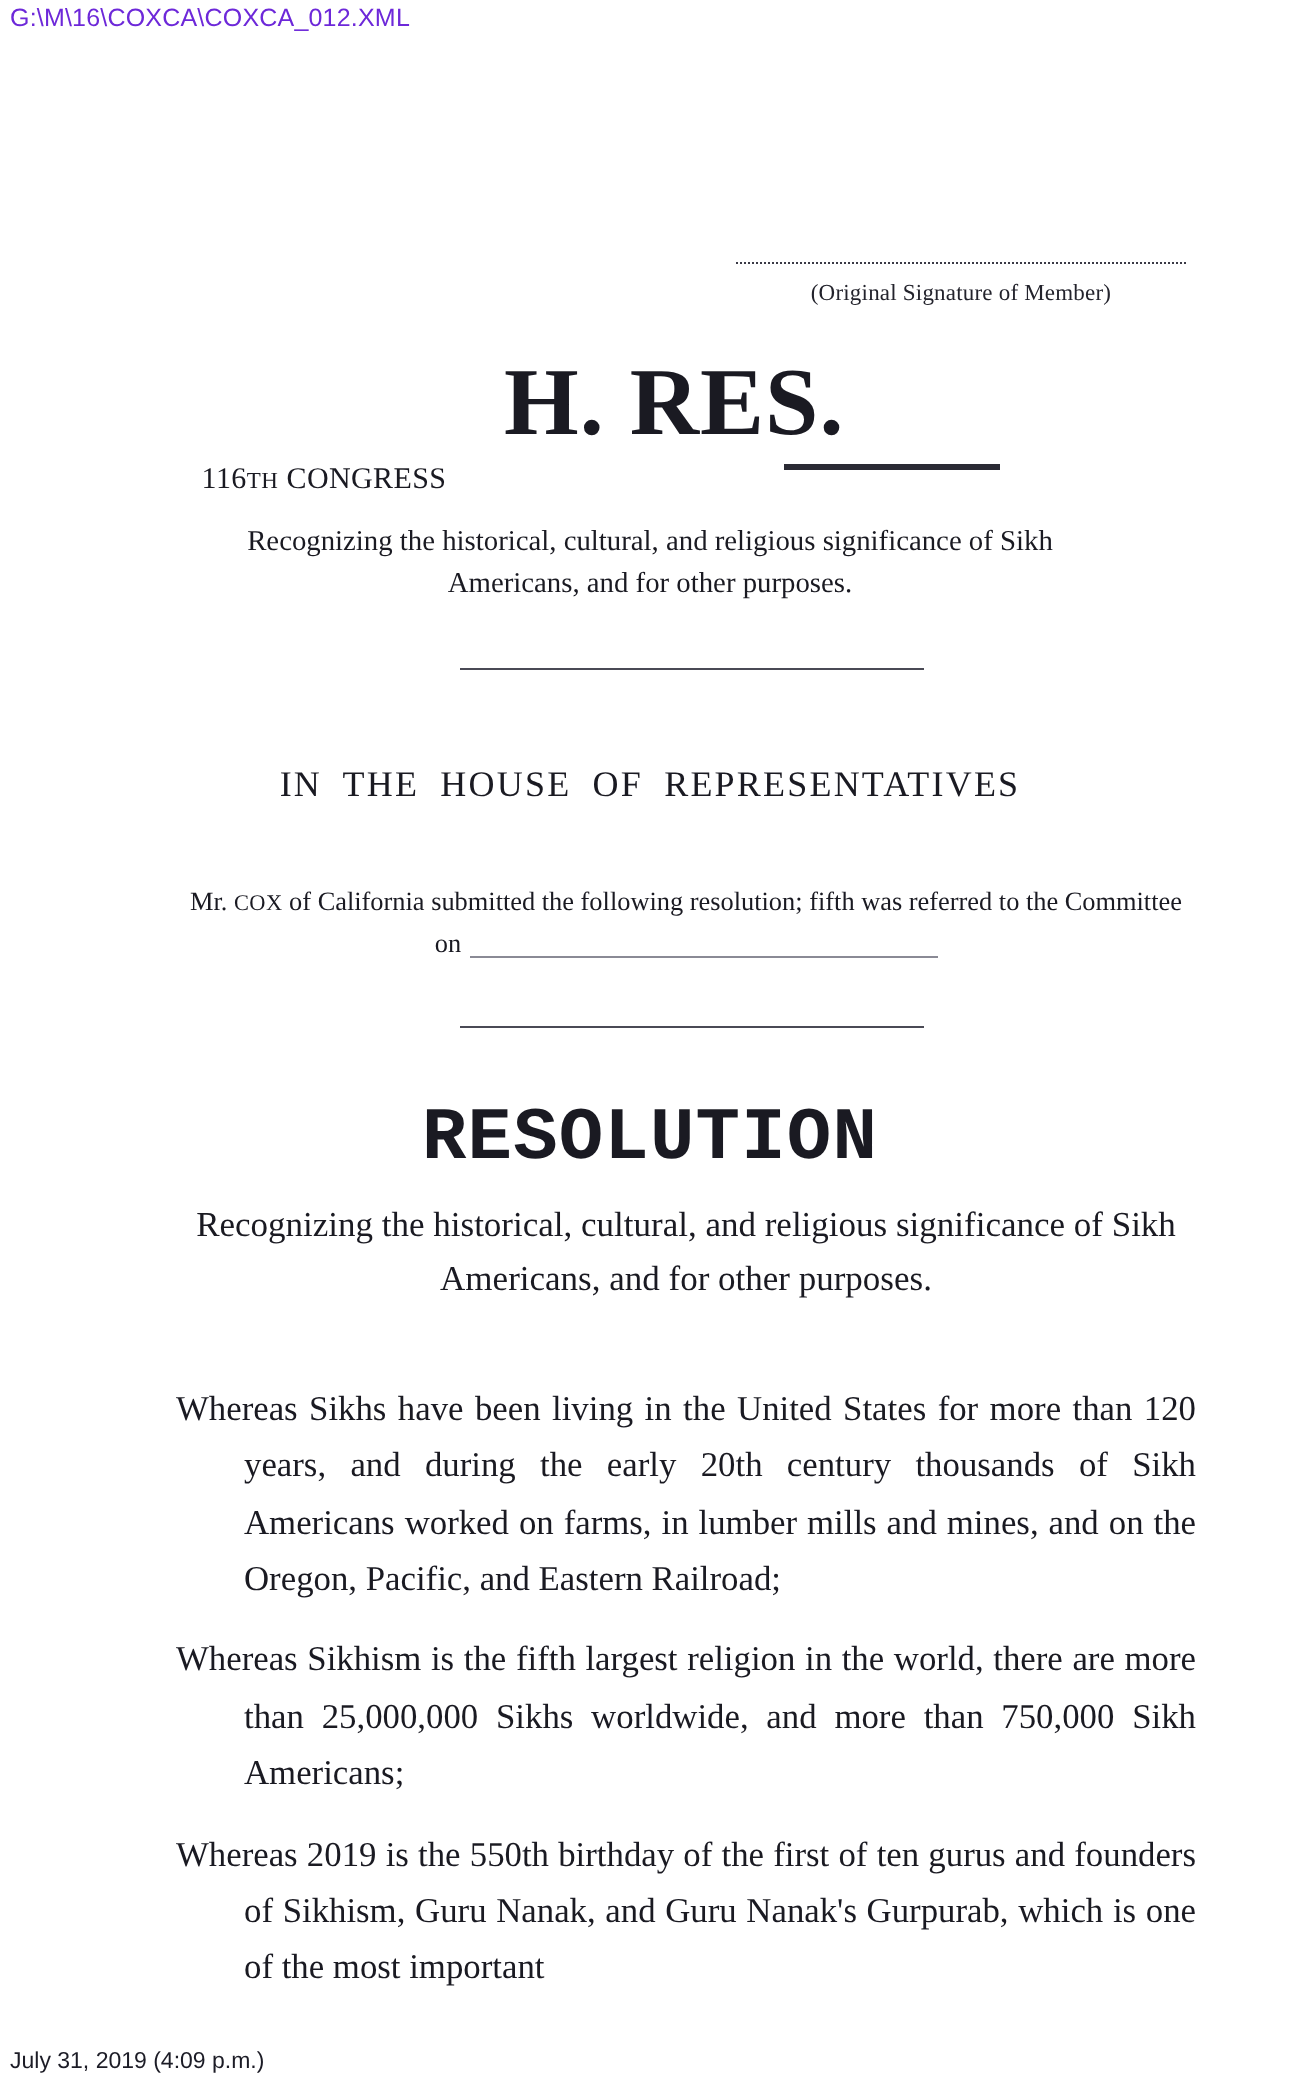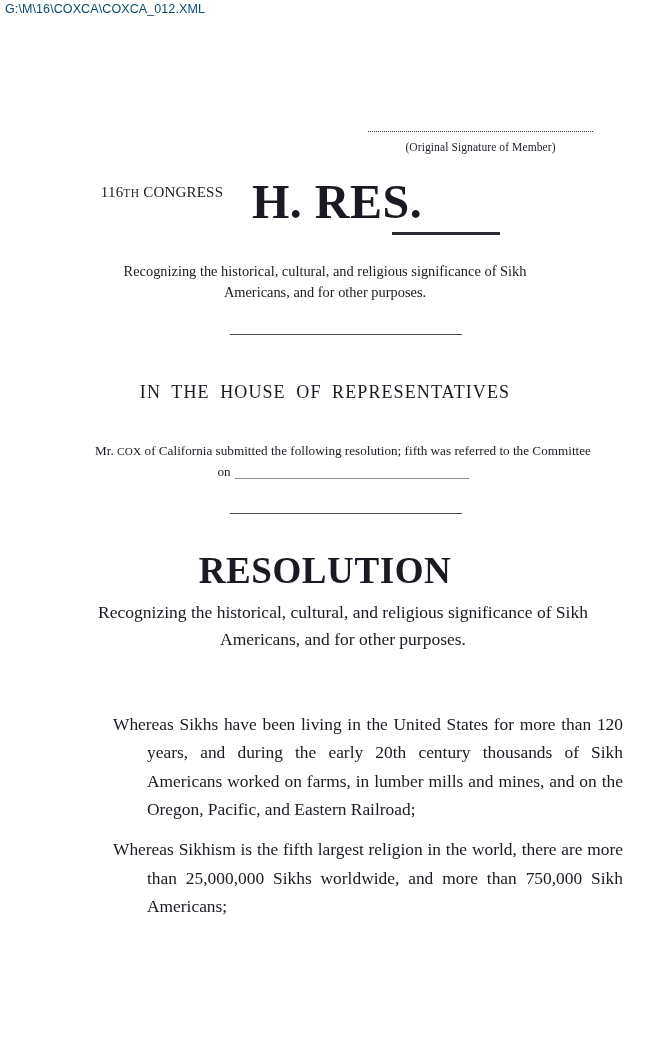--- a/index.html
+++ b/index.html
@@ -16,21 +16,21 @@
     color: #1a1a22;
   }
 
   
   .doc-path {
     position: absolute;
     left: 5px;
     top: 2px;
     font-family: "Liberation Sans", sans-serif;
     font-size: 12.5px;
-    color: #0c4a6e;
+    color: #6d28d9;
     letter-spacing: 0.1px;
     white-space: nowrap;
   }
 
   
   .page {
     position: absolute;
     left: 0;
     top: 0;
     width: 650px;
@@ -70,20 +70,21 @@
     left: 88px;
     top: 0;
     width: 148px;
     text-align: center;
     line-height: 1.25;
   }
   .congress-line {
     font-size: 15px;
     letter-spacing: 0.2px;
     white-space: nowrap;
+    margin-top: 48px;
   }
   .congress-line .sc {
     font-size: 11.5px;
     letter-spacing: 0.3px;
   }
   .hres-title {
     position: absolute;
     left: 252px;
     top: -9px;
     font-size: 48px;
@@ -163,40 +164,40 @@
   
   .res-title {
     position: absolute;
     left: 0;
     top: 549px;
     width: 650px;
     text-align: center;
     font-size: 37px;
     font-weight: bold;
     letter-spacing: 0.6px;
+    font-family: Liberation Mono, monospace;
   }
 
   
   .res-subtitle {
     position: absolute;
     left: 88px;
     top: 599px;
     width: 510px;
     text-align: center;
     font-size: 17.5px;
     line-height: 1.52;
   }
 
   
   .clauses {
     position: absolute;
     left: 88px;
-    top: 710px;
+    top: 690px;
     width: 510px;
-    margin-left: 25px;
   }
   .clause {
     font-size: 17.4px;
     line-height: 1.63;
     text-align: justify;
     text-justify: inter-word;
     padding-left: 34px;
     text-indent: -34px;
     margin-bottom: 12px;
   }
@@ -255,18 +256,20 @@
 
   <div class="rule-2"></div>
 
   <div class="res-title">RESOLUTION</div>
 
   <div class="res-subtitle">Recognizing the historical, cultural, and religious significance of Sikh Americans, and for other purposes.</div>
 
   <div class="clauses">
     <div class="clause">Whereas Sikhs have been living in the United States for more than 120 years, and during the early 20th century thousands of Sikh Americans worked on farms, in lumber mills and mines, and on the Oregon, Pacific, and Eastern Railroad;</div>
     <div class="clause">Whereas Sikhism is the fifth largest religion in the world, there are more than 25,000,000 Sikhs worldwide, and more than 750,000 Sikh Americans;</div>
+    <div class="clause">Whereas 2019 is the 550th birthday of the first of ten gurus and founders of Sikhism, Guru Nanak, and Guru Nanak's Gurpurab, which is one of the most important</div>
   </div>
 
 </div>
 
 <div class="footer">
+  <div class="footer-row-2">July 31, 2019 (4:09 p.m.)</div>
 </div>
 
 </body></html>

